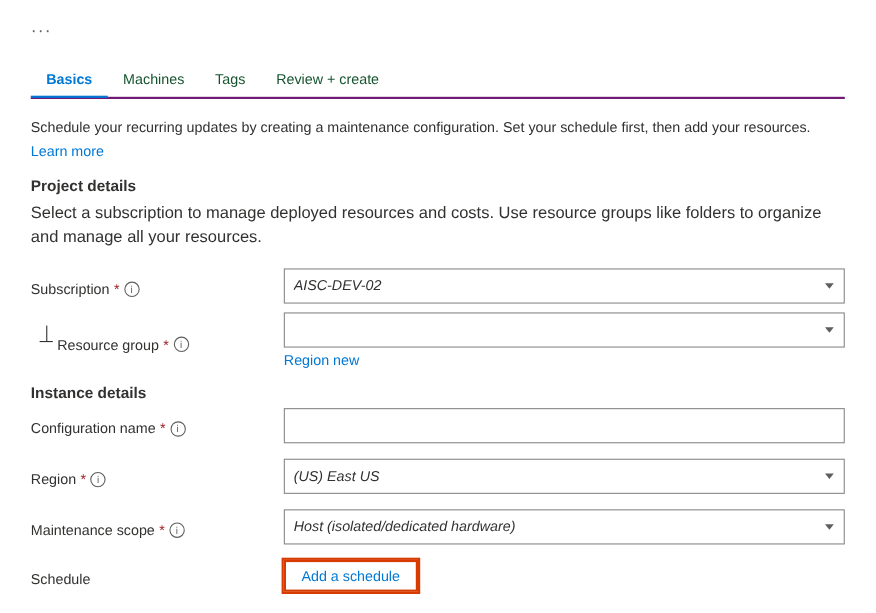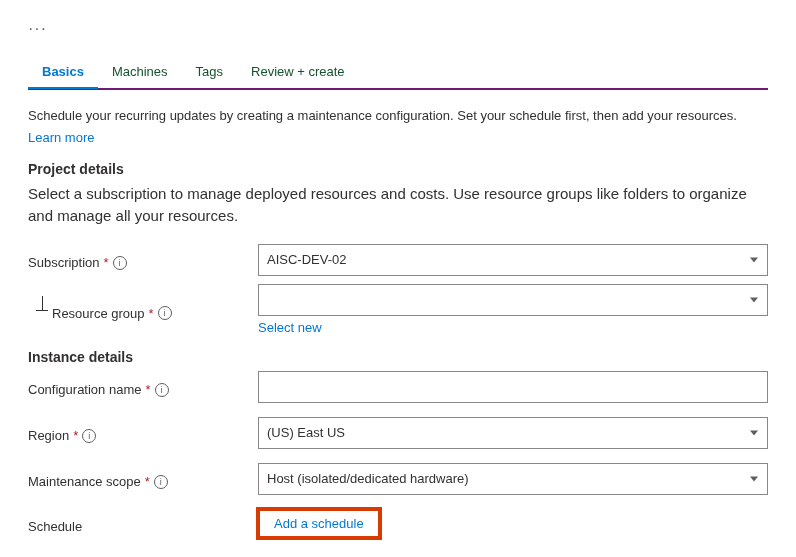--- a/index.html
+++ b/index.html
@@ -133,20 +133,21 @@
       height: 32px;
       border: 1px solid #8a8886;
       background: #fff;
       padding: 0 30px 0 8px;
       font-size: 13px;
       color: #323130;
       appearance: none;
       cursor: pointer;
       outline: none;
       position: relative;
+      font-style: italic;
     }
 
     .select-wrapper {
       position: relative;
       width: 100%;
     }
 
     .select-wrapper::after {
       content: '';
       position: absolute;
@@ -246,21 +247,21 @@
           <i class="info-icon">i</i>
         </div>
       </div>
     </div>
     <div class="form-control-col">
       <div class="select-wrapper">
         <select class="form-select">
           <option value=""></option>
         </select>
       </div>
-      <a class="create-new-link" href="#">Select new</a>
+      <a class="create-new-link" href="#">Region new</a>
     </div>
   </div>
 </div>
 
 
 <div style="margin-top: 6px;">
   <div class="section-title">Instance details</div>
 
   <div class="form-row">
     <div class="form-label-col">

